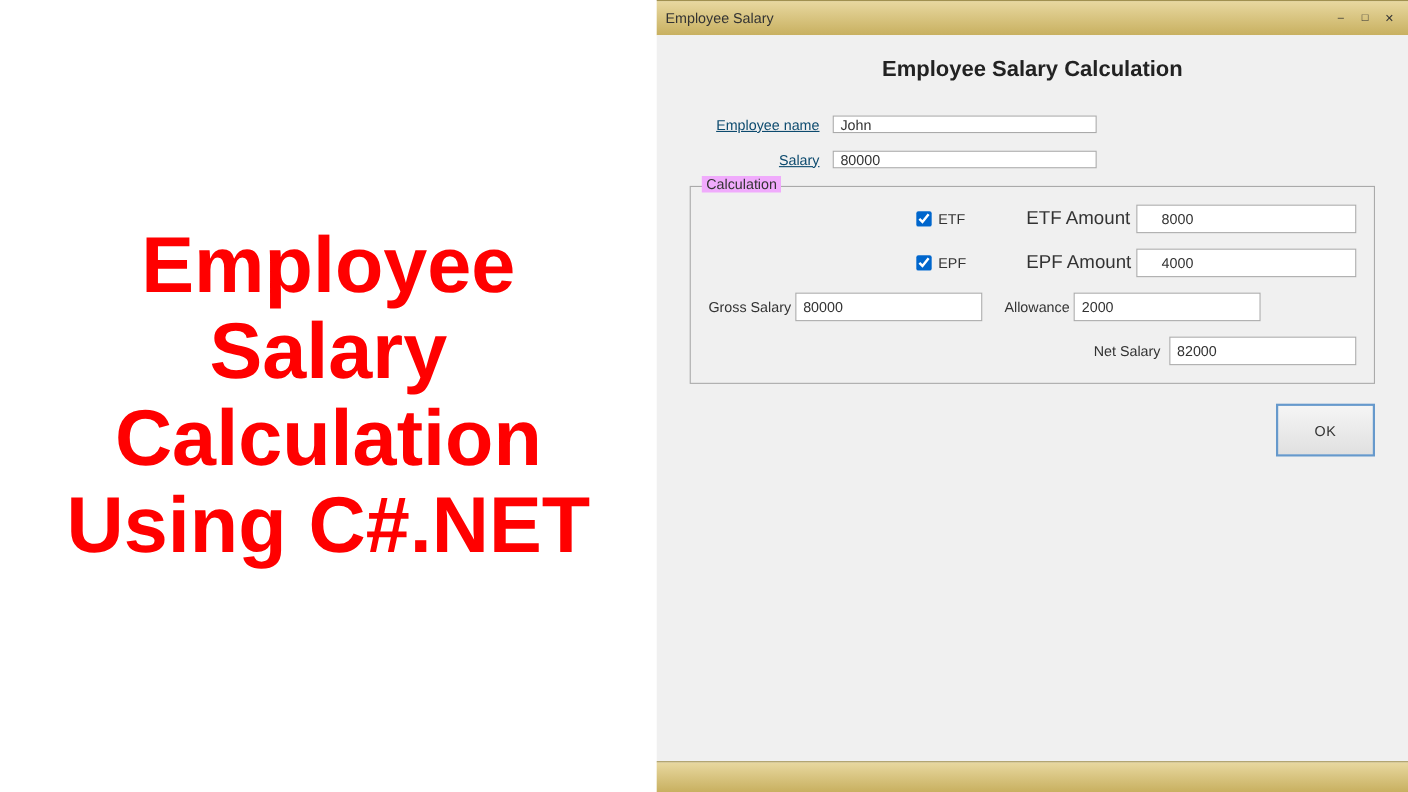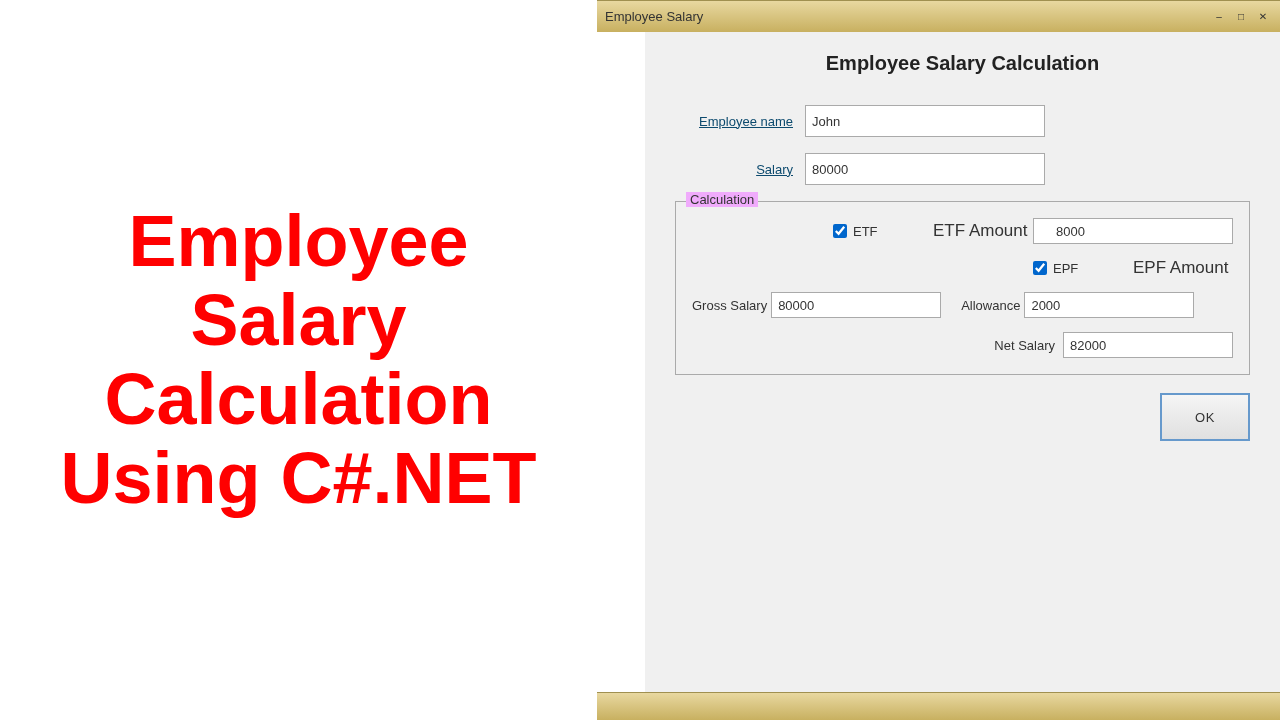--- a/index.html
+++ b/index.html
@@ -81,21 +81,20 @@
       background: transparent;
       border: none;
     }
 
     
     .form-body {
       flex: 1;
       background: #f0f0f0;
       padding: 20px 30px;
       overflow: hidden;
-      margin-left: 48px;
     }
 
     .form-title {
       text-align: center;
       font-size: 20px;
       font-weight: bold;
       color: #222;
       margin-bottom: 30px;
       font-family: Segoe UI, Arial, sans-serif;
     }
@@ -112,21 +111,21 @@
       font-size: 13px;
       color: #0c4a6e;
       font-family: Segoe UI, Arial, sans-serif;
       text-align: right;
       padding-right: 12px;
       text-decoration: underline;
     }
 
     .field-input {
       width: 240px;
-      height: 32px;
+      height: 16px;
       border: 1px solid #aaa;
       background: #fff;
       padding: 0 6px;
       font-size: 13px;
       font-family: Segoe UI, Arial, sans-serif;
       color: #333;
       outline: none;
     }
 
     
@@ -306,20 +305,21 @@
         <span class="amount-label">ETF Amount</span>
         <input class="amount-input" type="text" value="8000" style="">
       </div>
 
       <div class="checkbox-row">
         <label class="checkbox-label">
           <input class="checkbox-input" type="checkbox" checked="" style="">
           <span>EPF</span>
         </label>
         <span class="amount-label">EPF Amount</span>
+        <input class="amount-input" type="text" value="4000" style="">
       </div>
 
       <div class="bottom-fields">
         <div class="bottom-field-group">
           <span class="bottom-label">Gross Salary</span>
           <input class="bottom-input" type="text" value="80000" style="">
         </div>
         <div class="bottom-field-group">
           <span class="bottom-label">Allowance</span>
           <input class="bottom-input" type="text" value="2000" style="">

